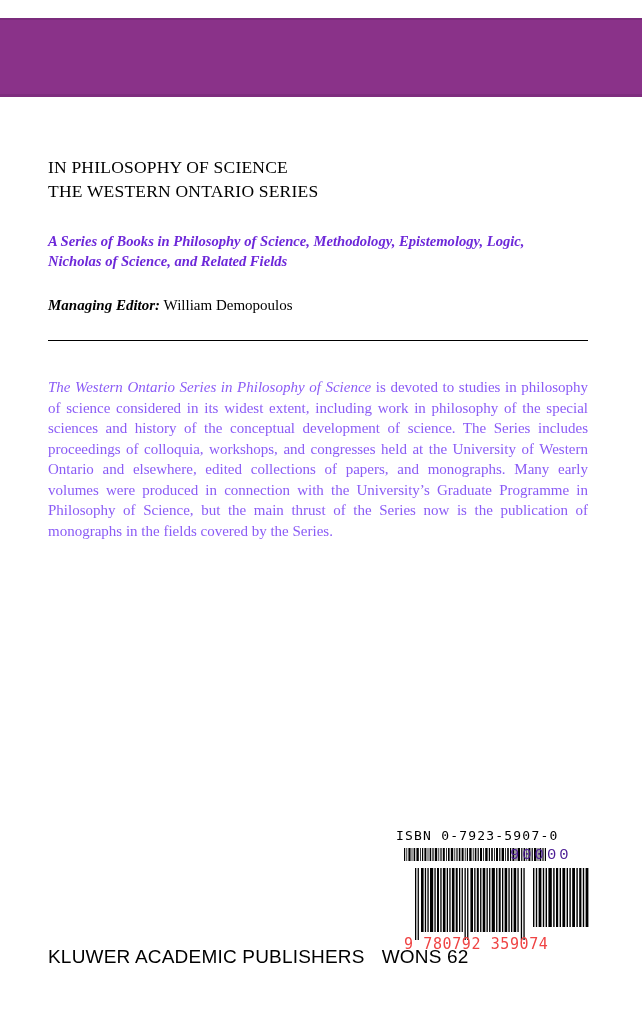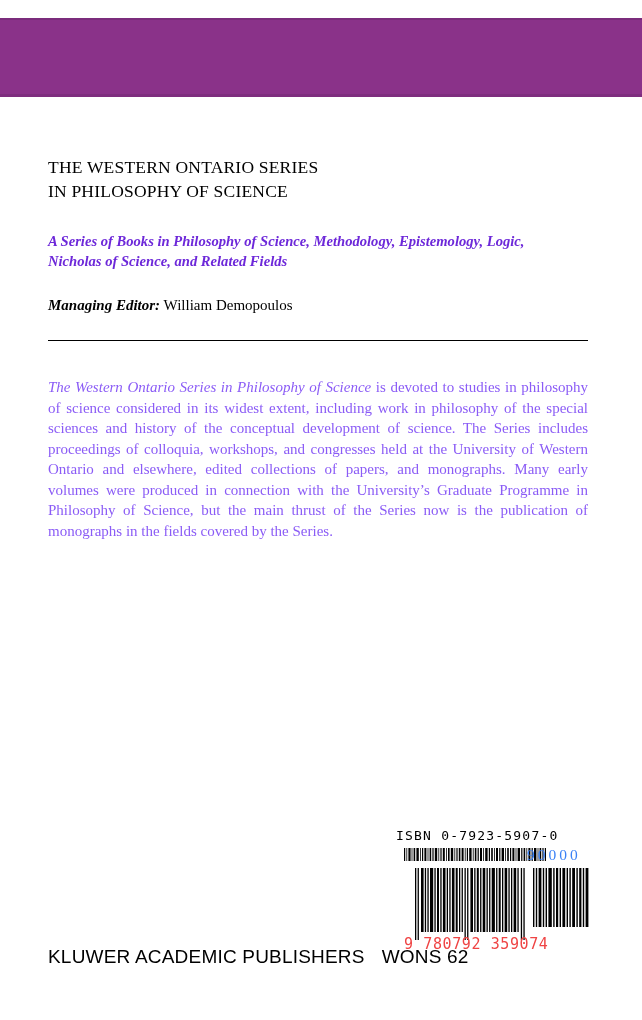--- a/index.html
+++ b/index.html
@@ -136,26 +136,26 @@
   .isbn-bars {
     position: absolute;
     left: 8px;
     top: 20px;
     width: 142px;
     height: 13px;
   }
 
   .addon-label {
     position: absolute;
-    left: 131px;
+    left: 114px;
     top: 18px;
-    font-family: Liberation Serif, serif;
+    font-family: Liberation Mono, monospace;
     font-size: 15.5px;
     letter-spacing: 3px;
-    color: #3b82f6;
+    color: #4c1d95;
     white-space: nowrap;
   }
 
   .ean-main {
     position: absolute;
     left: 19px;
     top: 40px;
     width: 110px;
     height: 72px;
   }
@@ -204,22 +204,22 @@
 <div class="cover">
 
   <div class="purple-band">
     <div class="band-edge-top"></div>
     <div class="band-edge-bottom"></div>
   </div>
 
   <div class="content">
 
     <div class="series-title">
+      <div>IN PHILOSOPHY OF SCIENCE</div>
       <div>THE WESTERN ONTARIO SERIES</div>
-      <div>IN PHILOSOPHY OF SCIENCE</div>
     </div>
 
     <div class="series-subtitle">
       <div>A Series of Books in Philosophy of Science, Methodology, Epistemology, Logic,</div>
       <div>Nicholas of Science, and Related Fields</div>
     </div>
 
     <div class="managing-editor">
       <span class="lbl">Managing Editor:</span>
       <span>William Demopoulos</span>

